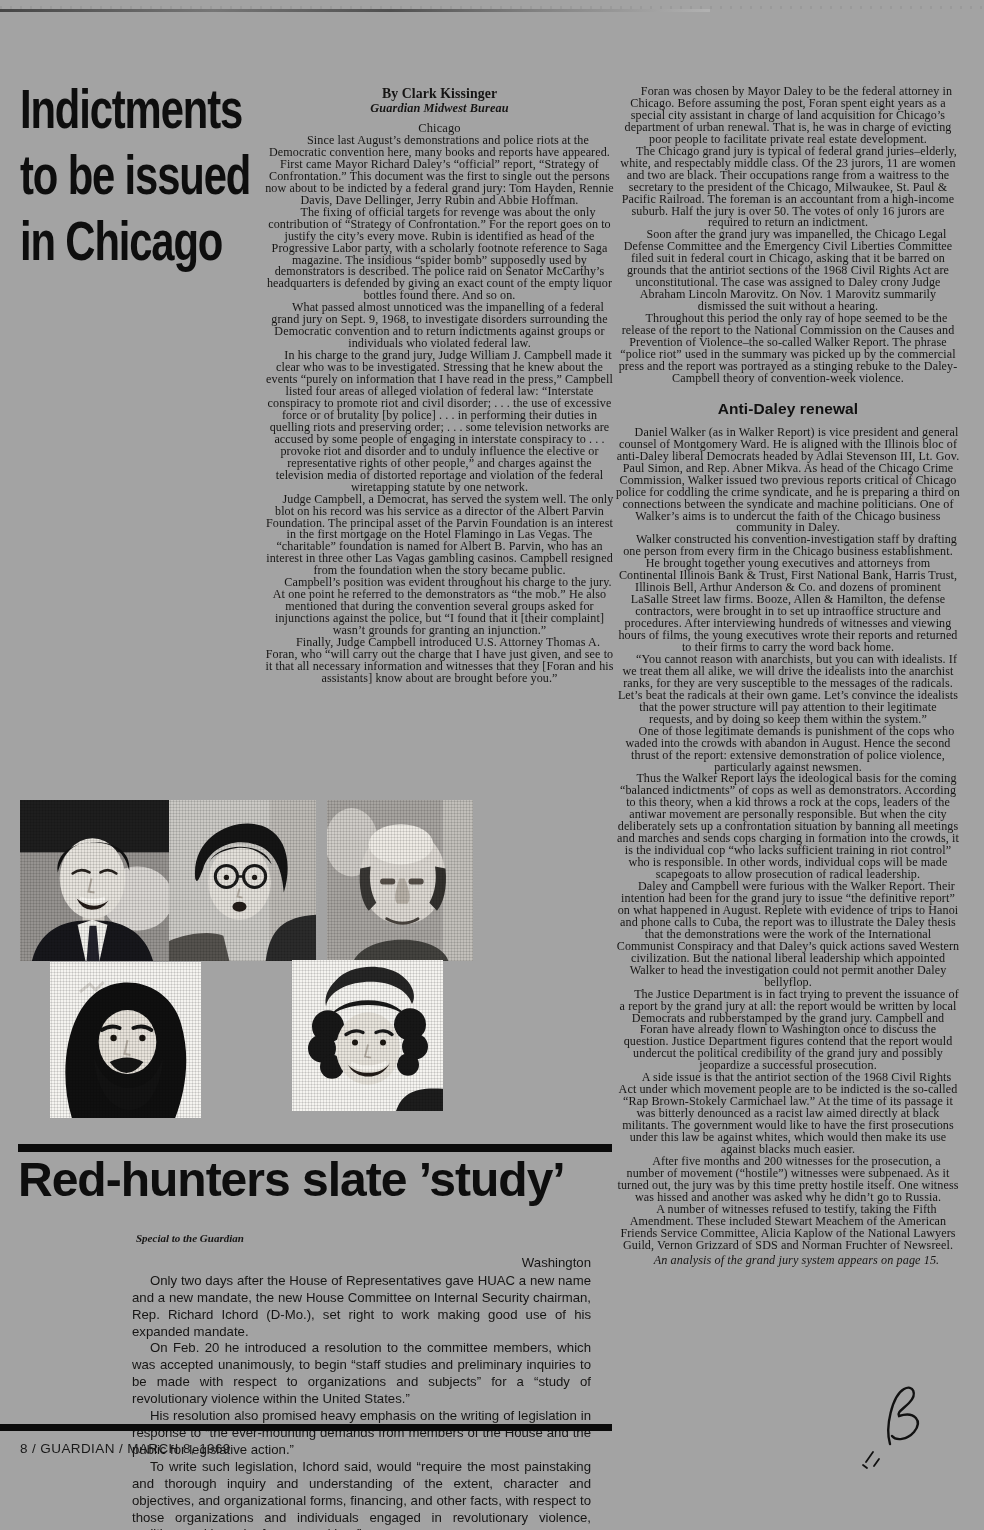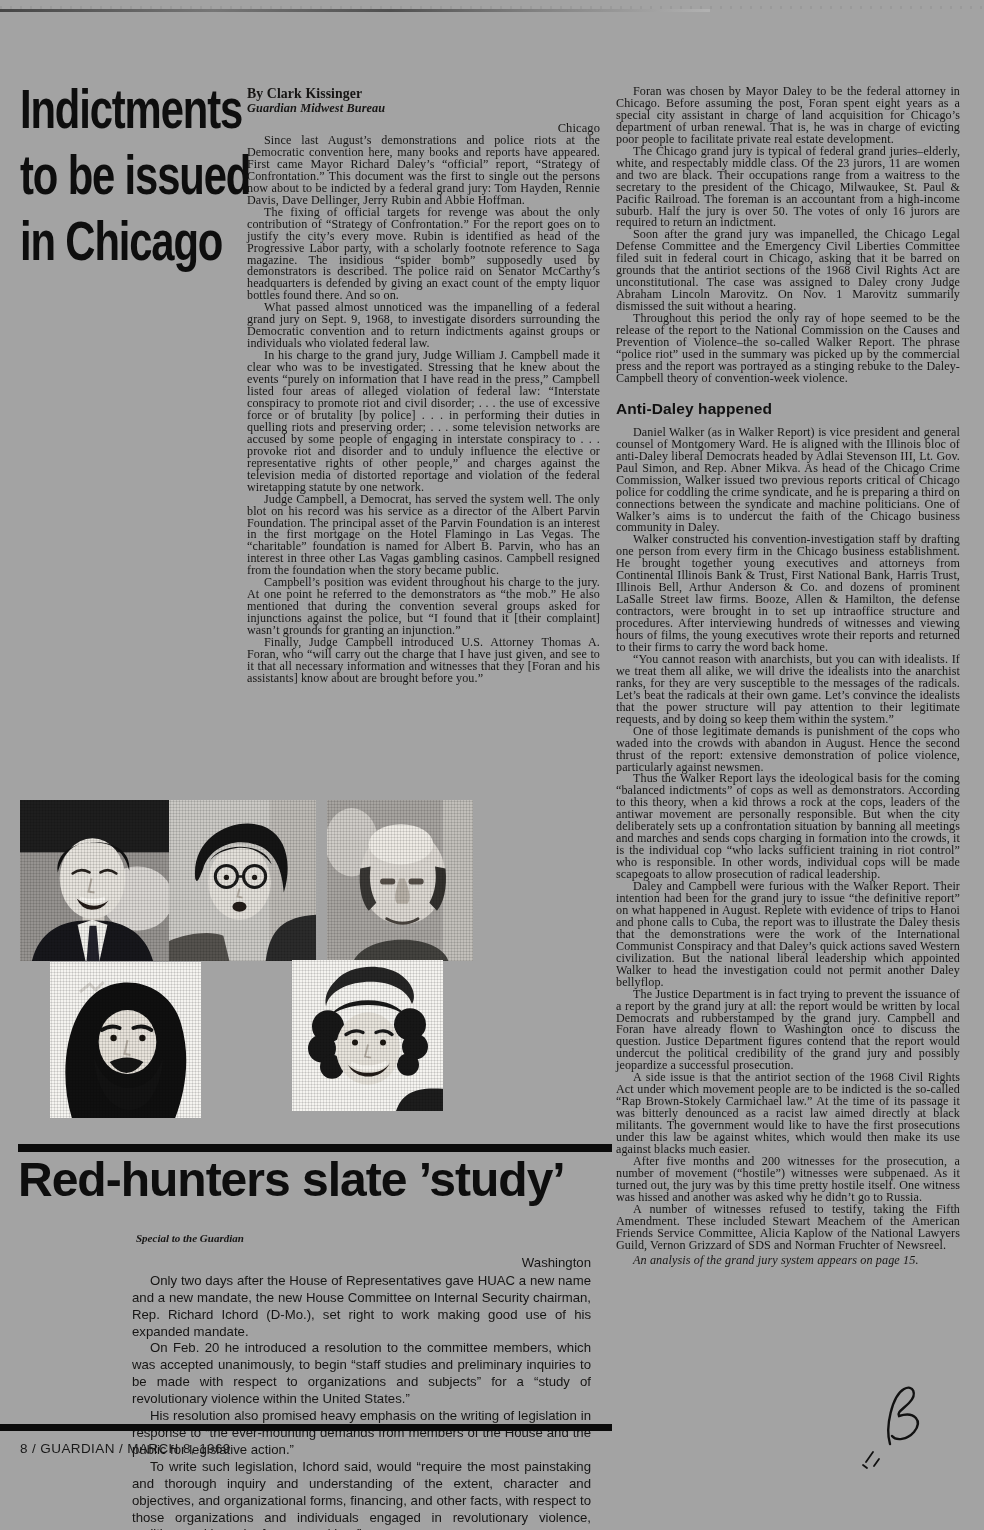--- a/index.html
+++ b/index.html
@@ -16,22 +16,22 @@
     font-family:"Liberation Sans",sans-serif;font-weight:700;font-size:55px;line-height:66px;
     letter-spacing:-1.5px;transform:scaleX(.76);transform-origin:0 0;color:#0e0e0e;}
 
   
   .photo-caption{position:absolute;top:709px;left:22px;width:215px;
     font-family:"Liberation Sans",sans-serif;font-size:12.5px;line-height:17.5px;color:#1b1b1b;}
 
   
   .newscol{position:absolute;font-size:12.1px;line-height:11.95px;text-align:justify;
     letter-spacing:.1px;}
-  .newscol p{margin:0;text-indent:17px;}
-  .col-center{left:247px;top:86px;width:353px;}
+  .newscol p{margin:0;text-indent:17px;text-align:center;}
+  .col-center{left:263px;top:86px;width:353px;}
   .col-right{left:616px;top:86px;width:344px;}
   .byline{font-weight:700;font-size:13.8px;line-height:15px;text-indent:0 !important;}
   .byline-org{font-weight:700;font-style:italic;font-size:12.3px;line-height:14px;text-indent:0 !important;}
   .dateline{text-align:right;text-indent:0 !important;font-size:12.5px;line-height:14px;margin-top:6px !important;}
   .subhead{font-family:"Liberation Sans",sans-serif;font-weight:700;font-size:15.5px;
     line-height:17px;text-align:left;text-indent:0 !important;margin:15px 0 10px 0 !important;color:#111;}
   .analysis-note{font-style:italic;font-size:12.2px;margin-top:3px !important;}
 
   
   .photo{position:absolute;overflow:hidden;background:#ccc;}
@@ -83,21 +83,21 @@
     <p>Judge Campbell, a Democrat, has served the system well. The only blot on his record was his service as a director of the Albert Parvin Foundation. The principal asset of the Parvin Foundation is an interest in the first mortgage on the Hotel Flamingo in Las Vegas. The “charitable” foundation is named for Albert B. Parvin, who has an interest in three other Las Vagas gambling casinos. Campbell resigned from the foundation when the story became public.</p>
     <p>Campbell’s position was evident throughout his charge to the jury. At one point he referred to the demonstrators as “the mob.” He also mentioned that during the convention several groups asked for injunctions against the police, but “I found that it [their complaint] wasn’t grounds for granting an injunction.”</p>
     <p>Finally, Judge Campbell introduced U.S. Attorney Thomas A. Foran, who “will carry out the charge that I have just given, and see to it that all necessary information and witnesses that they [Foran and his assistants] know about are brought before you.”</p>
   </div>
 
   <div class="newscol col-right">
     <p>Foran was chosen by Mayor Daley to be the federal attorney in Chicago. Before assuming the post, Foran spent eight years as a special city assistant in charge of land acquisition for Chicago’s department of urban renewal. That is, he was in charge of evicting poor people to facilitate private real estate development.</p>
     <p>The Chicago grand jury is typical of federal grand juries–elderly, white, and respectably middle class. Of the 23 jurors, 11 are women and two are black. Their occupations range from a waitress to the secretary to the president of the Chicago, Milwaukee, St. Paul &amp; Pacific Railroad. The foreman is an accountant from a high-income suburb. Half the jury is over 50. The votes of only 16 jurors are required to return an indictment.</p>
     <p>Soon after the grand jury was impanelled, the Chicago Legal Defense Committee and the Emergency Civil Liberties Committee filed suit in federal court in Chicago, asking that it be barred on grounds that the antiriot sections of the 1968 Civil Rights Act are unconstitutional. The case was assigned to Daley crony Judge Abraham Lincoln Marovitz. On Nov. 1 Marovitz summarily dismissed the suit without a hearing.</p>
     <p>Throughout this period the only ray of hope seemed to be the release of the report to the National Commission on the Causes and Prevention of Violence–the so-called Walker Report. The phrase “police riot” used in the summary was picked up by the commercial press and the report was portrayed as a stinging rebuke to the Daley-Campbell theory of convention-week violence.</p>
-    <p class="subhead">Anti-Daley happened</p>
+    <p class="subhead">Anti-Daley renewal</p>
     <p>Daniel Walker (as in Walker Report) is vice president and general counsel of Montgomery Ward. He is aligned with the Illinois bloc of anti-Daley liberal Democrats headed by Adlai Stevenson III, Lt. Gov. Paul Simon, and Rep. Abner Mikva. As head of the Chicago Crime Commission, Walker issued two previous reports critical of Chicago police for coddling the crime syndicate, and he is preparing a third on connections between the syndicate and machine politicians. One of Walker’s aims is to undercut the faith of the Chicago business community in Daley.</p>
     <p>Walker constructed his convention-investigation staff by drafting one person from every firm in the Chicago business establishment. He brought together young executives and attorneys from Continental Illinois Bank &amp; Trust, First National Bank, Harris Trust, Illinois Bell, Arthur Anderson &amp; Co. and dozens of prominent LaSalle Street law firms. Booze, Allen &amp; Hamilton, the defense contractors, were brought in to set up intraoffice structure and procedures. After interviewing hundreds of witnesses and viewing hours of films, the young executives wrote their reports and returned to their firms to carry the word back home.</p>
     <p>“You cannot reason with anarchists, but you can with idealists. If we treat them all alike, we will drive the idealists into the anarchist ranks, for they are very susceptible to the messages of the radicals. Let’s beat the radicals at their own game. Let’s convince the idealists that the power structure will pay attention to their legitimate requests, and by doing so keep them within the system.”</p>
     <p>One of those legitimate demands is punishment of the cops who waded into the crowds with abandon in August. Hence the second thrust of the report: extensive demonstration of police violence, particularly against newsmen.</p>
     <p>Thus the Walker Report lays the ideological basis for the coming “balanced indictments” of cops as well as demonstrators. According to this theory, when a kid throws a rock at the cops, leaders of the antiwar movement are personally responsible. But when the city deliberately sets up a confrontation situation by banning all meetings and marches and sends cops charging in formation into the crowds, it is the individual cop “who lacks sufficient training in riot control” who is responsible. In other words, individual cops will be made scapegoats to allow prosecution of radical leadership.</p>
     <p>Daley and Campbell were furious with the Walker Report. Their intention had been for the grand jury to issue “the definitive report” on what happened in August. Replete with evidence of trips to Hanoi and phone calls to Cuba, the report was to illustrate the Daley thesis that the demonstrations were the work of the International Communist Conspiracy and that Daley’s quick actions saved Western civilization. But the national liberal leadership which appointed Walker to head the investigation could not permit another Daley bellyflop.</p>
     <p>The Justice Department is in fact trying to prevent the issuance of a report by the grand jury at all: the report would be written by local Democrats and rubberstamped by the grand jury. Campbell and Foran have already flown to Washington once to discuss the question. Justice Department figures contend that the report would undercut the political credibility of the grand jury and possibly jeopardize a successful prosecution.</p>
     <p>A side issue is that the antiriot section of the 1968 Civil Rights Act under which movement people are to be indicted is the so-called “Rap Brown-Stokely Carmichael law.” At the time of its passage it was bitterly denounced as a racist law aimed directly at black militants. The government would like to have the first prosecutions under this law be against whites, which would then make its use against blacks much easier.</p>
     <p>After five months and 200 witnesses for the prosecution, a number of movement (“hostile”) witnesses were subpenaed. As it turned out, the jury was by this time pretty hostile itself. One witness was hissed and another was asked why he didn’t go to Russia.</p>
     <p>A number of witnesses refused to testify, taking the Fifth Amendment. These included Stewart Meachem of the American Friends Service Committee, Alicia Kaplow of the National Lawyers Guild, Vernon Grizzard of SDS and Norman Fruchter of Newsreel.</p>

